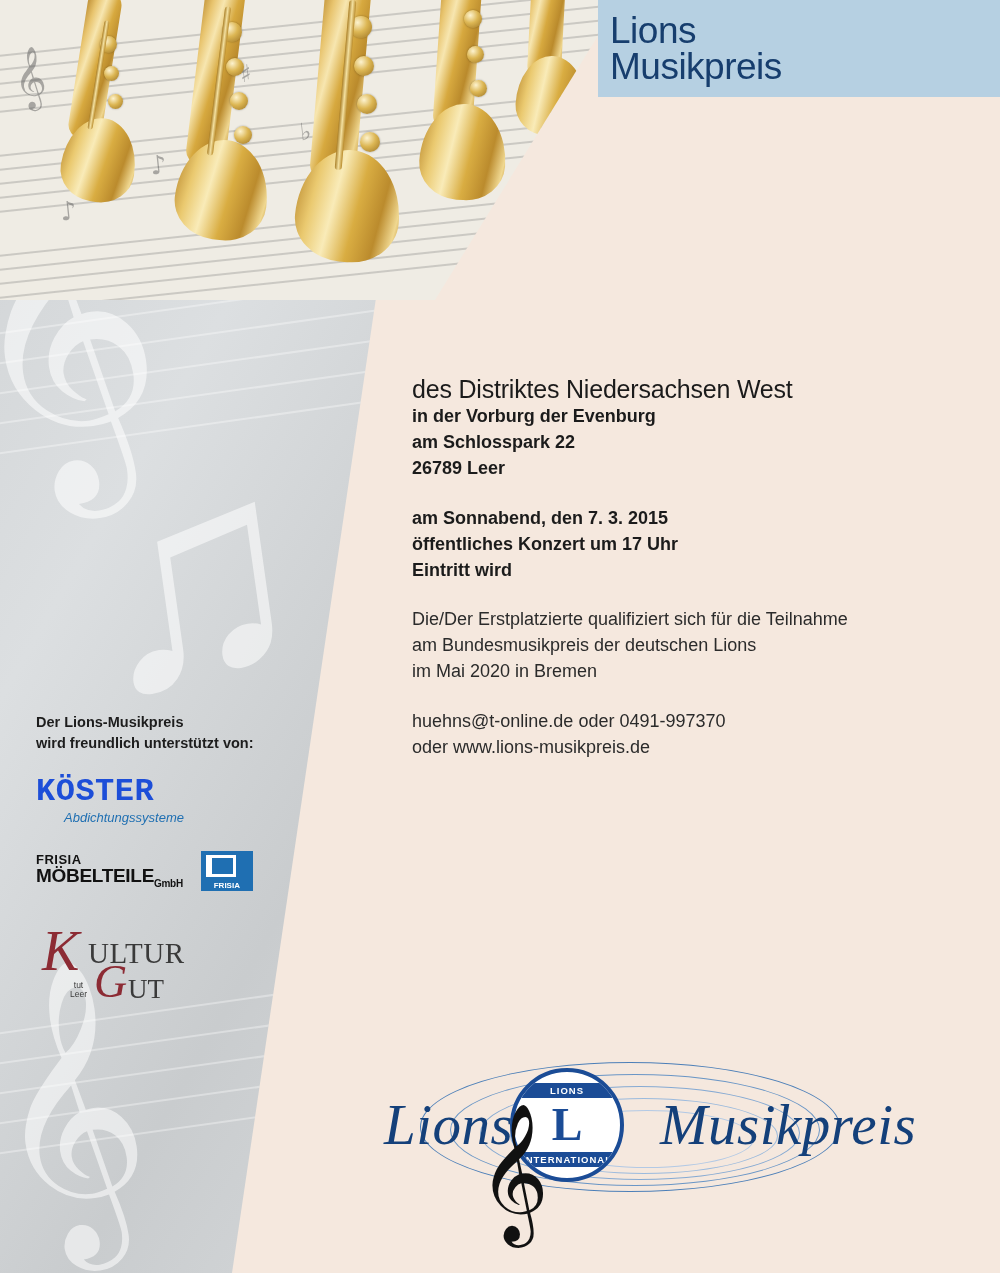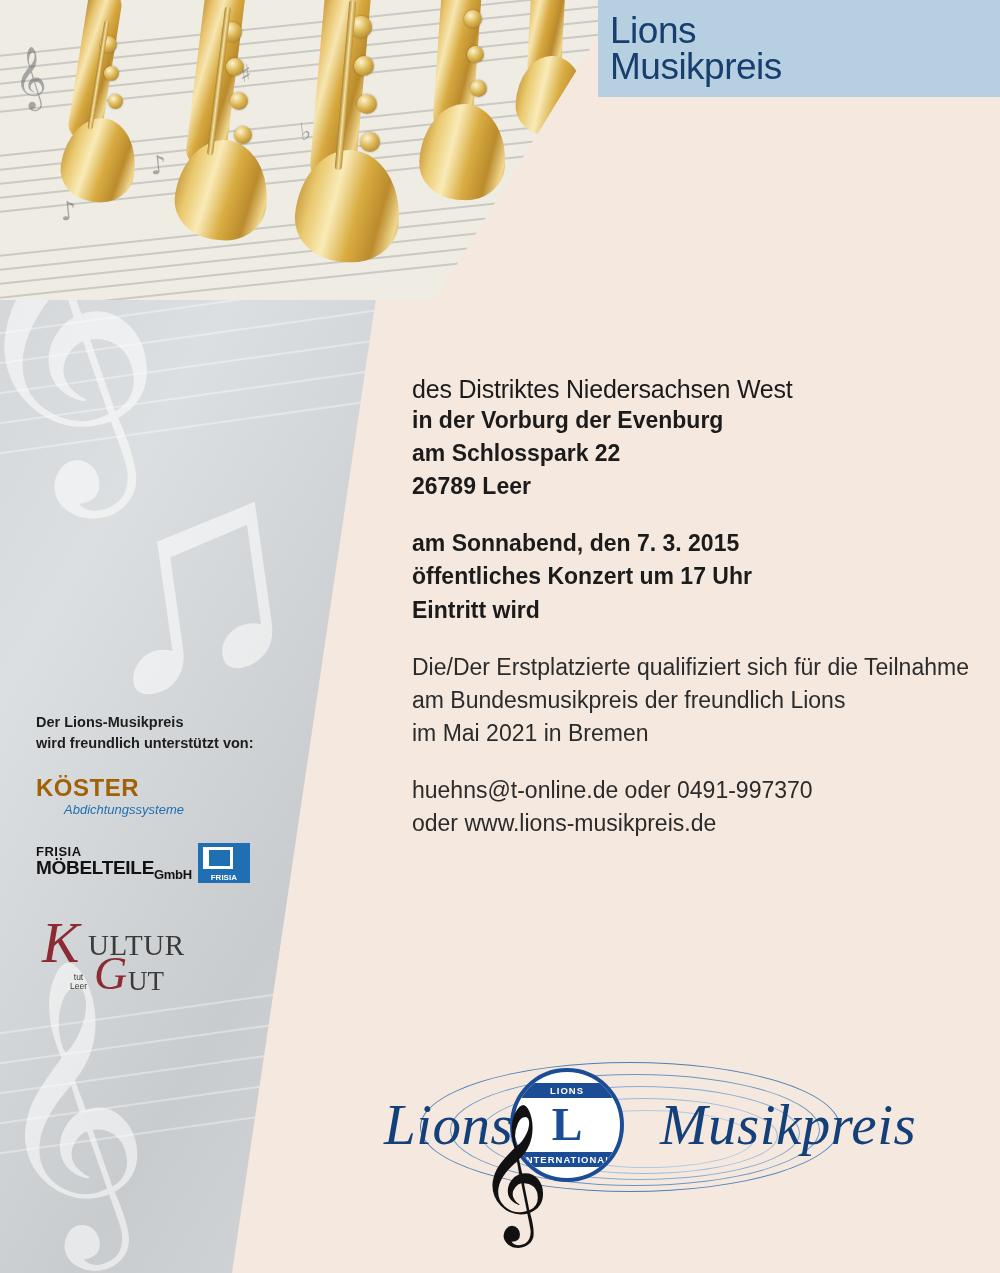--- a/index.html
+++ b/index.html
@@ -139,21 +139,21 @@
     color:#1b1b1b;
   }
   .body-copy p { margin:0; }
   .sub-head {
     font-size:25px;
     font-weight:400;
     letter-spacing:-0.2px;
     margin-bottom:30px;
   }
   .blk {
-    font-size:23px;
+    font-size:18px;
     line-height:1.44;
     margin-bottom:24px;
   }
   .blk.bold { font-weight:700; }
   .blk .lead { font-weight:700; }
   .blk.light { font-weight:400; color:#2b2b2b; }
 
   
   .sponsors {
     position:absolute;
@@ -164,42 +164,42 @@
     font-size:14.5px;
     font-weight:700;
     color:#1d1d1d;
     line-height:1.45;
     margin-bottom:22px;
   }
   .logo-koester {
     margin-bottom:26px;
   }
   .koester-word {
-    font-family:Liberation Sans, sans-serif;
+    font-family:Liberation Mono, monospace;
     font-weight:700;
-    font-size:24px;
-    color:#a16207;
+    font-size:32px;
+    color:#1d4ed8;
     letter-spacing:0.5px;
     line-height:1;
   }
   .koester-sub {
     font-style:italic;
     font-size:13px;
     color:#1f6fb2;
     margin-top:2px;
     margin-left:28px;
   }
   .logo-frisia {
-    display:flex; align-items:center; gap:6px;
+    display:flex; align-items:center; gap:18px;
     margin-bottom:28px;
   }
   .frisia-text { line-height:1.02; }
   .frisia-l1 { font-size:13px; font-weight:700; color:#111; letter-spacing:0.5px; }
   .frisia-l2 { font-size:19px; font-weight:700; color:#111; letter-spacing:-0.3px; }
-  .frisia-l2 sub { font-size:13px; font-weight:700; }
+  .frisia-l2 sub { font-size:10px; font-weight:700; }
   .frisia-mark {
     width:52px; height:40px;
     background:#1f6fb2;
     position:relative;
     display:flex; align-items:flex-end; justify-content:center;
   }
   .frisia-mark .inner {
     position:absolute; left:5px; top:4px;
     width:30px; height:22px;
     border:3px solid #fff;
@@ -395,22 +395,22 @@
 
     <div class="blk bold">
       <p>am Sonnabend, den 7. 3. 2015</p>
       <p>öffentliches Konzert um 17 Uhr</p>
       <p>Eintritt wird</p>
     </div>
 
 
     <div class="blk light">
       <p>Die/Der Erstplatzierte qualifiziert sich für die Teilnahme</p>
-      <p>am Bundesmusikpreis der freundlich Lions</p>
-      <p>im Mai 2021 in Bremen</p>
+      <p>am Bundesmusikpreis der deutschen Lions</p>
+      <p>im Mai 2020 in Bremen</p>
     </div>
 
     <div class="blk light">
       <p>huehns@t-online.de oder 0491-997370</p>
       <p>oder www.lions-musikpreis.de</p>
     </div>
   </div>
 
   <div class="sponsors">
     <div class="sponsor-intro">

